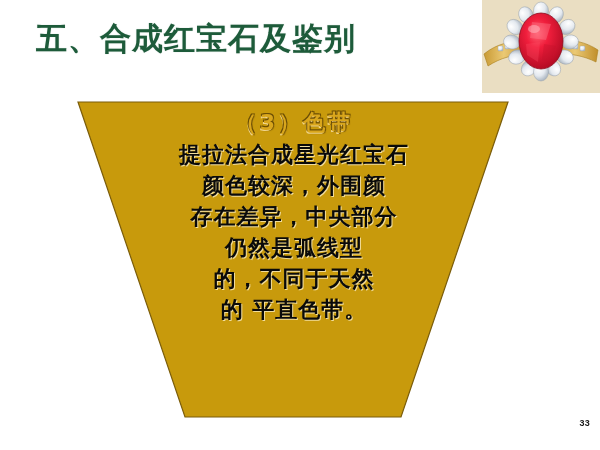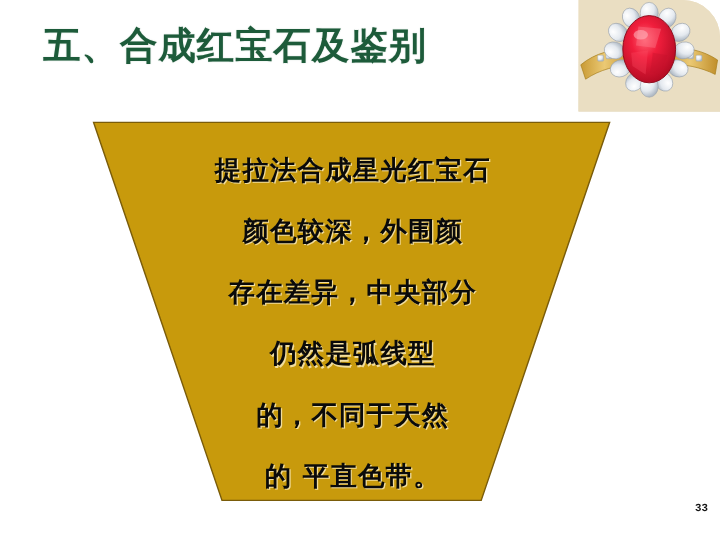--- a/index.html
+++ b/index.html
@@ -8,21 +8,20 @@
     padding: 0;
     background: #ffffff;
   }
   #slide {
     position: relative;
     width: 600px;
     height: 450px;
     background: #ffffff;
     overflow: hidden;
     font-family: "DejaVu Sans", "Liberation Sans", sans-serif;
-    border-radius: 31px;
   }
 
   
   #slide-title {
     position: absolute;
     left: 36px;
     top: 15px;
     width: 420px;
     height: 50px;
     color: #1d5b3a;
@@ -87,21 +86,20 @@
   }
   .panel-line {
     font-family: "DejaVu Sans", "Liberation Sans", sans-serif;
     font-size: 22px;
     font-weight: 700;
     line-height: 31px;
     color: #0a0a0a;
     letter-spacing: 1px;
     white-space: nowrap;
     text-shadow: 1px 1px 0 rgba(255, 243, 205, 0.75);
-    margin-top: 20px;
   }
 
   
   #page-number {
     position: absolute;
     right: 10px;
     bottom: 21px;
     font-family: Liberation Mono, monospace;
     font-size: 9px;
     font-weight: 700;
@@ -175,20 +173,21 @@
       <ellipse cx="52" cy="29" rx="6" ry="4" fill="#FFB8C0" opacity="0.55"></ellipse>
     </svg>
   </div>
 
   <div id="body-panel">
     <svg id="trapezoid-shape" width="448" height="325" viewBox="0 0 448 325" preserveAspectRatio="none">
       <polygon points="8,4 438,4 331,319 115,319" fill="#C89A0C" stroke="#7A5C0A" stroke-width="1.2"></polygon>
     </svg>
 
     <div id="panel-text">
+      <div class="panel-heading">（3）色带</div>
       <div class="panel-line">提拉法合成星光红宝石</div>
       <div class="panel-line">颜色较深，外围颜</div>
       <div class="panel-line">存在差异，中央部分</div>
       <div class="panel-line">仍然是弧线型</div>
       <div class="panel-line">的，不同于天然</div>
       <div class="panel-line">的  平直色带。</div>
     </div>
   </div>
 
   <div id="page-number">33</div>

